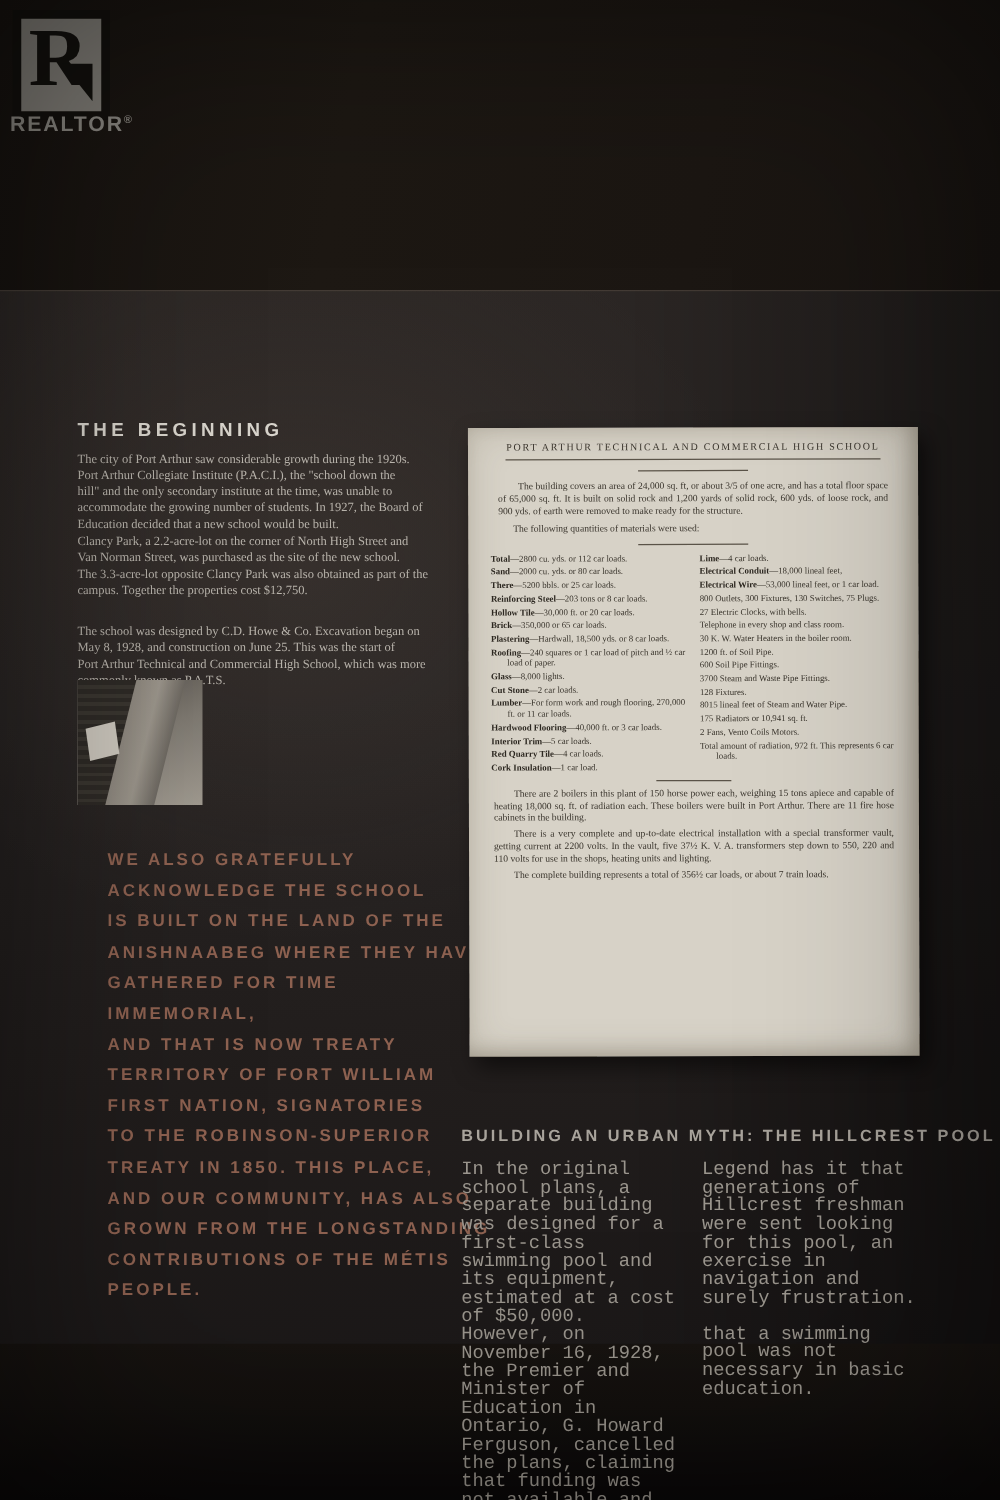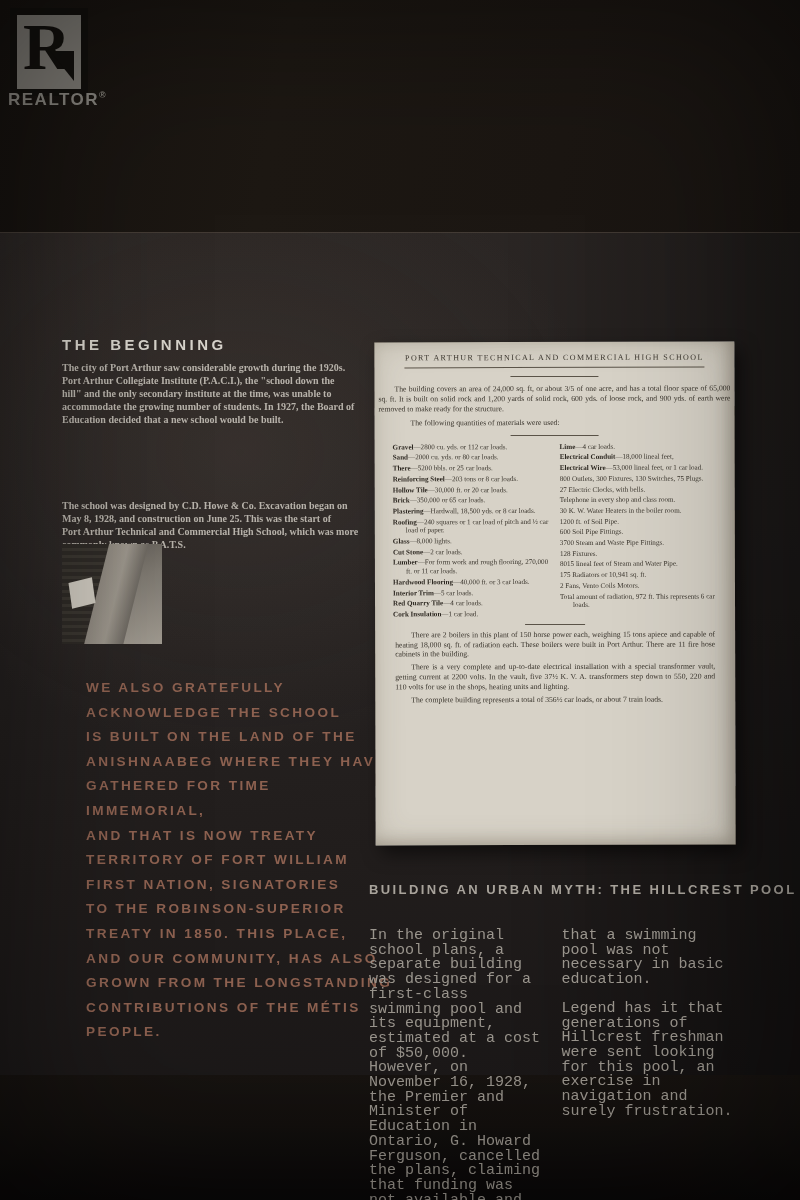--- a/index.html
+++ b/index.html
@@ -24,21 +24,21 @@
       linear-gradient(to right, rgba(0,0,0,0) 62%, rgba(0,0,0,0.30) 94%),
       linear-gradient(176deg,#2b2624 0%,#282423 38%,#211d1c 72%,#1b1818 100%);}
   .floor{position:absolute;left:0;top:1075px;width:800px;height:125px;
     background:linear-gradient(to bottom,#171310 0%,#13100e 40%,#0a0808 100%);}
   .vignette{position:absolute;left:0;top:0;width:800px;height:1200px;pointer-events:none;
     box-shadow:inset 0 0 180px rgba(0,0,0,0.5);}
 
   
   .beg-heading{position:absolute;left:62px;top:336px;color:#d7d3cb;font-size:15px;font-weight:bold;letter-spacing:3.5px;}
   .left-para{position:absolute;left:62px;width:302px;color:#b8b3ab;font-family:"Liberation Serif",serif;
-    font-size:10px;line-height:12.9px;white-space:pre-line;font-weight:bold;}
+    font-size:10px;line-height:12.9px;white-space:pre-line;}
   .p1{top:362px;} .p2{top:428px;} .p3{top:500px;}
 
   .corner-photo{position:absolute;left:62px;top:544px;width:100px;height:100px;overflow:hidden;
     background:linear-gradient(160deg,#57524b 0%,#7d7870 45%,#a09a90 100%);}
   .photo-dark{position:absolute;left:0;top:0;width:100%;height:100%;
     background:repeating-linear-gradient(to bottom,#2e2a26 0 4px,#3a3630 4px 7px);
     clip-path:polygon(0 0,58% 0,26% 100%,0 100%);}
   .photo-col{position:absolute;left:34%;top:-10%;width:38%;height:130%;transform:rotate(14deg);
     background:linear-gradient(to right,#8d8press,#9b958b 50%,#6d6861 100%);
     background:linear-gradient(to right,#8d877e,#9b958b 50%,#6d6861 100%);}
@@ -51,32 +51,32 @@
 
   
   .paper{position:absolute;left:375px;top:342px;width:360px;height:503px;background:#d7d2c7;
     color:#3a352d;font-family:"Liberation Serif",serif;box-sizing:border-box;overflow:hidden;
     transform:rotate(-0.15deg);
     box-shadow:6px 8px 18px rgba(0,0,0,0.55), inset 0 0 30px rgba(90,80,60,0.22), inset -6px -4px 14px rgba(70,60,45,0.25);}
   .doc-header{margin-top:11px;text-align:center;font-size:8px;letter-spacing:1.4px;color:#3b362e;font-weight:normal;}
   .rule-wide{width:300px;margin:5px auto 0;border-bottom:1px solid #5a5348;}
   .doc-title{margin-top:9px;text-align:center;font-size:20.5px;line-height:23.5px;color:#332d23;white-space:pre-line;letter-spacing:0.3px;}
   .rule-small{width:88px;margin:8px auto 0;border-bottom:1px solid #5a5348;}
-  .doc-intro{margin:7px 4px 0;text-align:justify;font-size:7.7px;line-height:9.9px;text-indent:16px;}
+  .doc-intro{margin:7px 24px 0;text-align:justify;font-size:7.7px;line-height:9.9px;text-indent:16px;}
   .doc-listintro{margin:4px 20px 0;font-size:7.7px;text-indent:16px;}
   .mat-cols{display:flex;gap:10px;margin:7px 18px 0;}
   .mat-col{width:157px;font-size:7.1px;line-height:8.7px;}
   .mat-item{margin-bottom:2px;padding-left:13px;text-indent:-13px;}
   .mat-item b{color:#2c2720;}
   .rule-end{width:60px;margin:3px auto 0;border-bottom:1px solid #5a5348;}
   .doc-closing{margin:5px 20px 0;}
   .doc-closing p{margin:0 0 3px;text-align:justify;font-size:7.7px;line-height:9.9px;text-indent:16px;}
 
   
-  .myth-heading{position:absolute;left:369px;top:882px;color:#a8a39b;font-size:13px;font-weight:bold;letter-spacing:2.4px;}
+  .myth-heading{position:absolute;left:369px;top:901px;color:#a8a39b;font-size:13px;font-weight:bold;letter-spacing:2.4px;}
   .myth-cols{position:absolute;left:369px;top:929px;width:372px;display:flex;gap:13px;}
   .myth-col{width:180px;color:#9a958d;font-family:Liberation Mono, monospace;font-size:15px;line-height:14.7px;}
   .myth-col p{margin:0 0 14px;}
 </style>
 </head>
 <body>
 
 <div class="scene">
 
   <div class="wall"></div>
@@ -91,20 +91,24 @@
 
   <div class="panel"></div>
   <div class="floor"></div>
 
   <div class="beg-heading">THE BEGINNING</div>
   <div class="left-para p1">The city of Port Arthur saw considerable growth during the 1920s.
 Port Arthur Collegiate Institute (P.A.C.I.), the "school down the
 hill" and the only secondary institute at the time, was unable to
 accommodate the growing number of students. In 1927, the Board of
 Education decided that a new school would be built.</div>
+  <div class="left-para p2">Clancy Park, a 2.2-acre-lot on the corner of North High Street and
+Van Norman Street, was purchased as the site of the new school.
+The 3.3-acre-lot opposite Clancy Park was also obtained as part of the
+campus. Together the properties cost $12,750.</div>
   <div class="left-para p3">The school was designed by C.D. Howe &amp; Co. Excavation began on
 May 8, 1928, and construction on June 25. This was the start of
 Port Arthur Technical and Commercial High School, which was more
 commonly known as P.A.T.S.</div>
 
   <div class="corner-photo">
     <div class="photo-dark"></div>
     <div class="photo-col"></div>
     <div class="photo-patch"></div>
   </div>
@@ -127,21 +131,21 @@
   <div class="paper">
     <div class="doc-header">PORT ARTHUR TECHNICAL AND COMMERCIAL HIGH SCHOOL</div>
     <div class="rule-wide"></div>
     <div class="rule-small"></div>
     <div class="doc-intro">The building covers an area of 24,000 sq. ft, or about 3/5 of one acre, and has a total floor space of 65,000 sq. ft.  It is built on solid rock and 1,200 yards of solid rock, 600 yds. of loose rock, and 900 yds. of earth were removed to make ready for the structure.</div>
     <div class="doc-listintro">The following quantities of materials were used:</div>
     <div class="rule-small"></div>
 
     <div class="mat-cols">
       <div class="mat-col">
-          <div class="mat-item"><b>Gravel</b><span>—2800 cu. yds. or 112 car loads.</span></div>
+          <div class="mat-item"><b>Total</b><span>—2800 cu. yds. or 112 car loads.</span></div>
           <div class="mat-item"><b>Sand</b><span>—2000 cu. yds. or 80 car loads.</span></div>
           <div class="mat-item"><b>There</b><span>—5200 bbls. or 25 car loads.</span></div>
           <div class="mat-item"><b>Reinforcing Steel</b><span>—203 tons or 8 car loads.</span></div>
           <div class="mat-item"><b>Hollow Tile</b><span>—30,000 ft. or 20 car loads.</span></div>
           <div class="mat-item"><b>Brick</b><span>—350,000 or 65 car loads.</span></div>
           <div class="mat-item"><b>Plastering</b><span>—Hardwall, 18,500 yds. or 8 car loads.</span></div>
           <div class="mat-item"><b>Roofing</b><span>—240 squares or 1 car load of pitch and ½ car load of paper.</span></div>
           <div class="mat-item"><b>Glass</b><span>—8,000 lights.</span></div>
           <div class="mat-item"><b>Cut Stone</b><span>—2 car loads.</span></div>
           <div class="mat-item"><b>Lumber</b><span>—For form work and rough flooring, 270,000 ft. or 11 car loads.</span></div>
@@ -175,19 +179,19 @@
         <p>There are 2 boilers in this plant of 150 horse power each, weighing 15 tons apiece and capable of heating 18,000 sq. ft. of radiation each.  These boilers were built in Port Arthur.  There are 11 fire hose cabinets in the building.</p>
         <p>There is a very complete and up-to-date electrical installation with a special transformer vault, getting current at 2200 volts.  In the vault, five 37½ K. V. A. transformers step down to 550, 220 and 110 volts for use in the shops, heating units and lighting.</p>
         <p>The complete building represents a total of 356½ car loads, or about 7 train loads.</p>
       </div>
   </div>
 
   <div class="myth-heading">BUILDING AN URBAN MYTH: THE HILLCREST POOL</div>
   <div class="myth-cols">
     <div class="myth-col">In the original school plans, a separate building was designed for a first-class swimming pool and its equipment, estimated at a cost of $50,000. However, on November 16, 1928, the Premier and Minister of Education in Ontario, G. Howard Ferguson, cancelled the plans, claiming that funding was not available and</div>
     <div class="myth-col">
+        <p>Legend has it that generations of Hillcrest freshman were sent looking for this pool, an exercise in navigation and surely frustration.</p>
         <p>that a swimming pool was not necessary in basic education.</p>
-        <p>Legend has it that generations of Hillcrest freshman were sent looking for this pool, an exercise in navigation and surely frustration.</p>
       </div>
   </div>
 
   <div class="vignette"></div>
 </div>
 
 </body></html>

